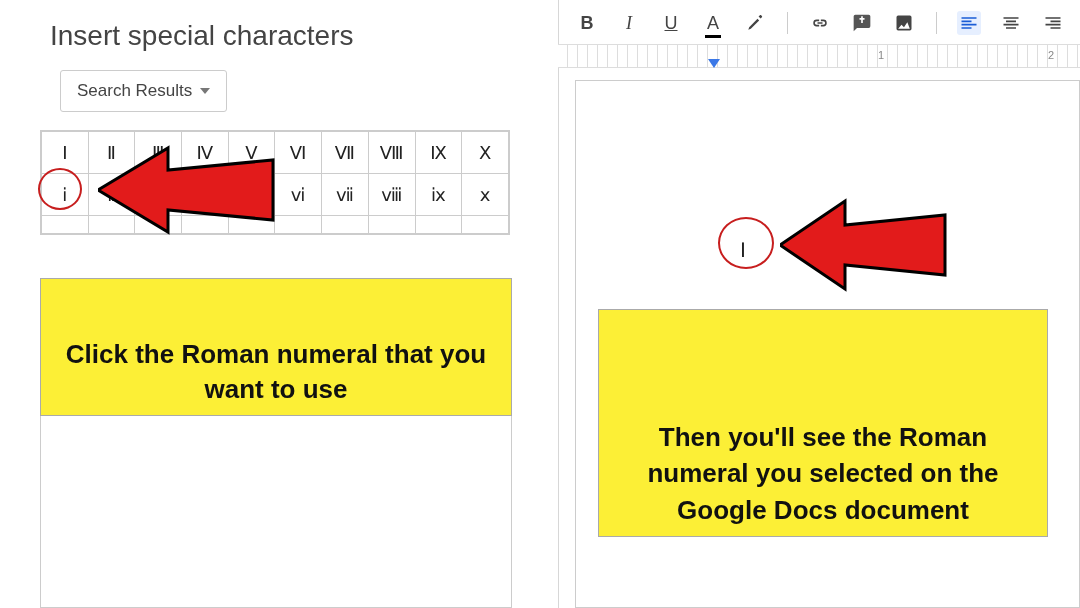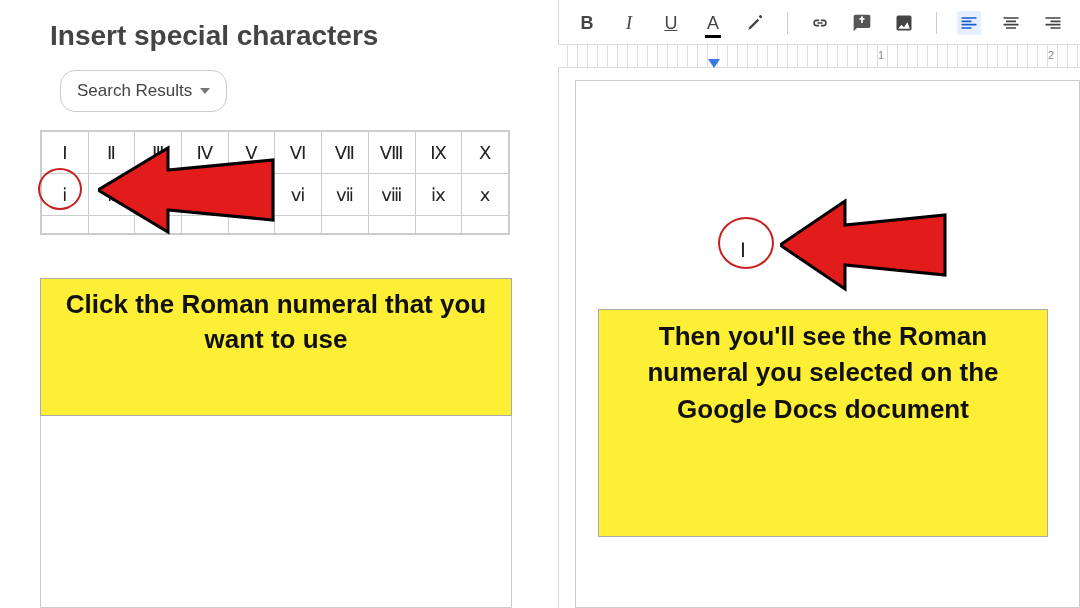--- a/index.html
+++ b/index.html
@@ -13,30 +13,30 @@
   }
   .left-panel {
     position: absolute;
     left: 20px;
     top: 0;
     width: 500px;
   }
   .dialog-title {
     font-size: 28px;
     color: #444;
-    font-weight: 700;
+    font-weight: 400;
     margin: 20px 0 18px 30px;
     font-family: "Google Sans", Arial, sans-serif;
   }
   .search-results-btn {
     display: inline-flex;
     align-items: center;
     gap: 8px;
     border: 1px solid #ccc;
-    border-radius: 15px;
+    border-radius: 3px;
     padding: 10px 16px;
     margin-left: 40px;
     font-size: 17px;
     color: #444;
     background: #fff;
     cursor: pointer;
   }
   .dropdown-caret {
     width: 0; height: 0;
     border-left: 5px solid transparent;
@@ -95,21 +95,21 @@
     height: 100px;
   }
   .callout {
     position: absolute;
     background: #fcef36;
     border: 1px solid #aaa;
     text-align: center;
     font-weight: 700;
     color: #111;
     display: flex;
-    align-items: flex-start;
+    align-items: flex-end;
     justify-content: center;
     padding: 8px 20px;
   }
   .left-callout {
     left: 40px;
     top: 278px;
     width: 472px;
     height: 138px;
     font-size: 26px;
     line-height: 1.35;

